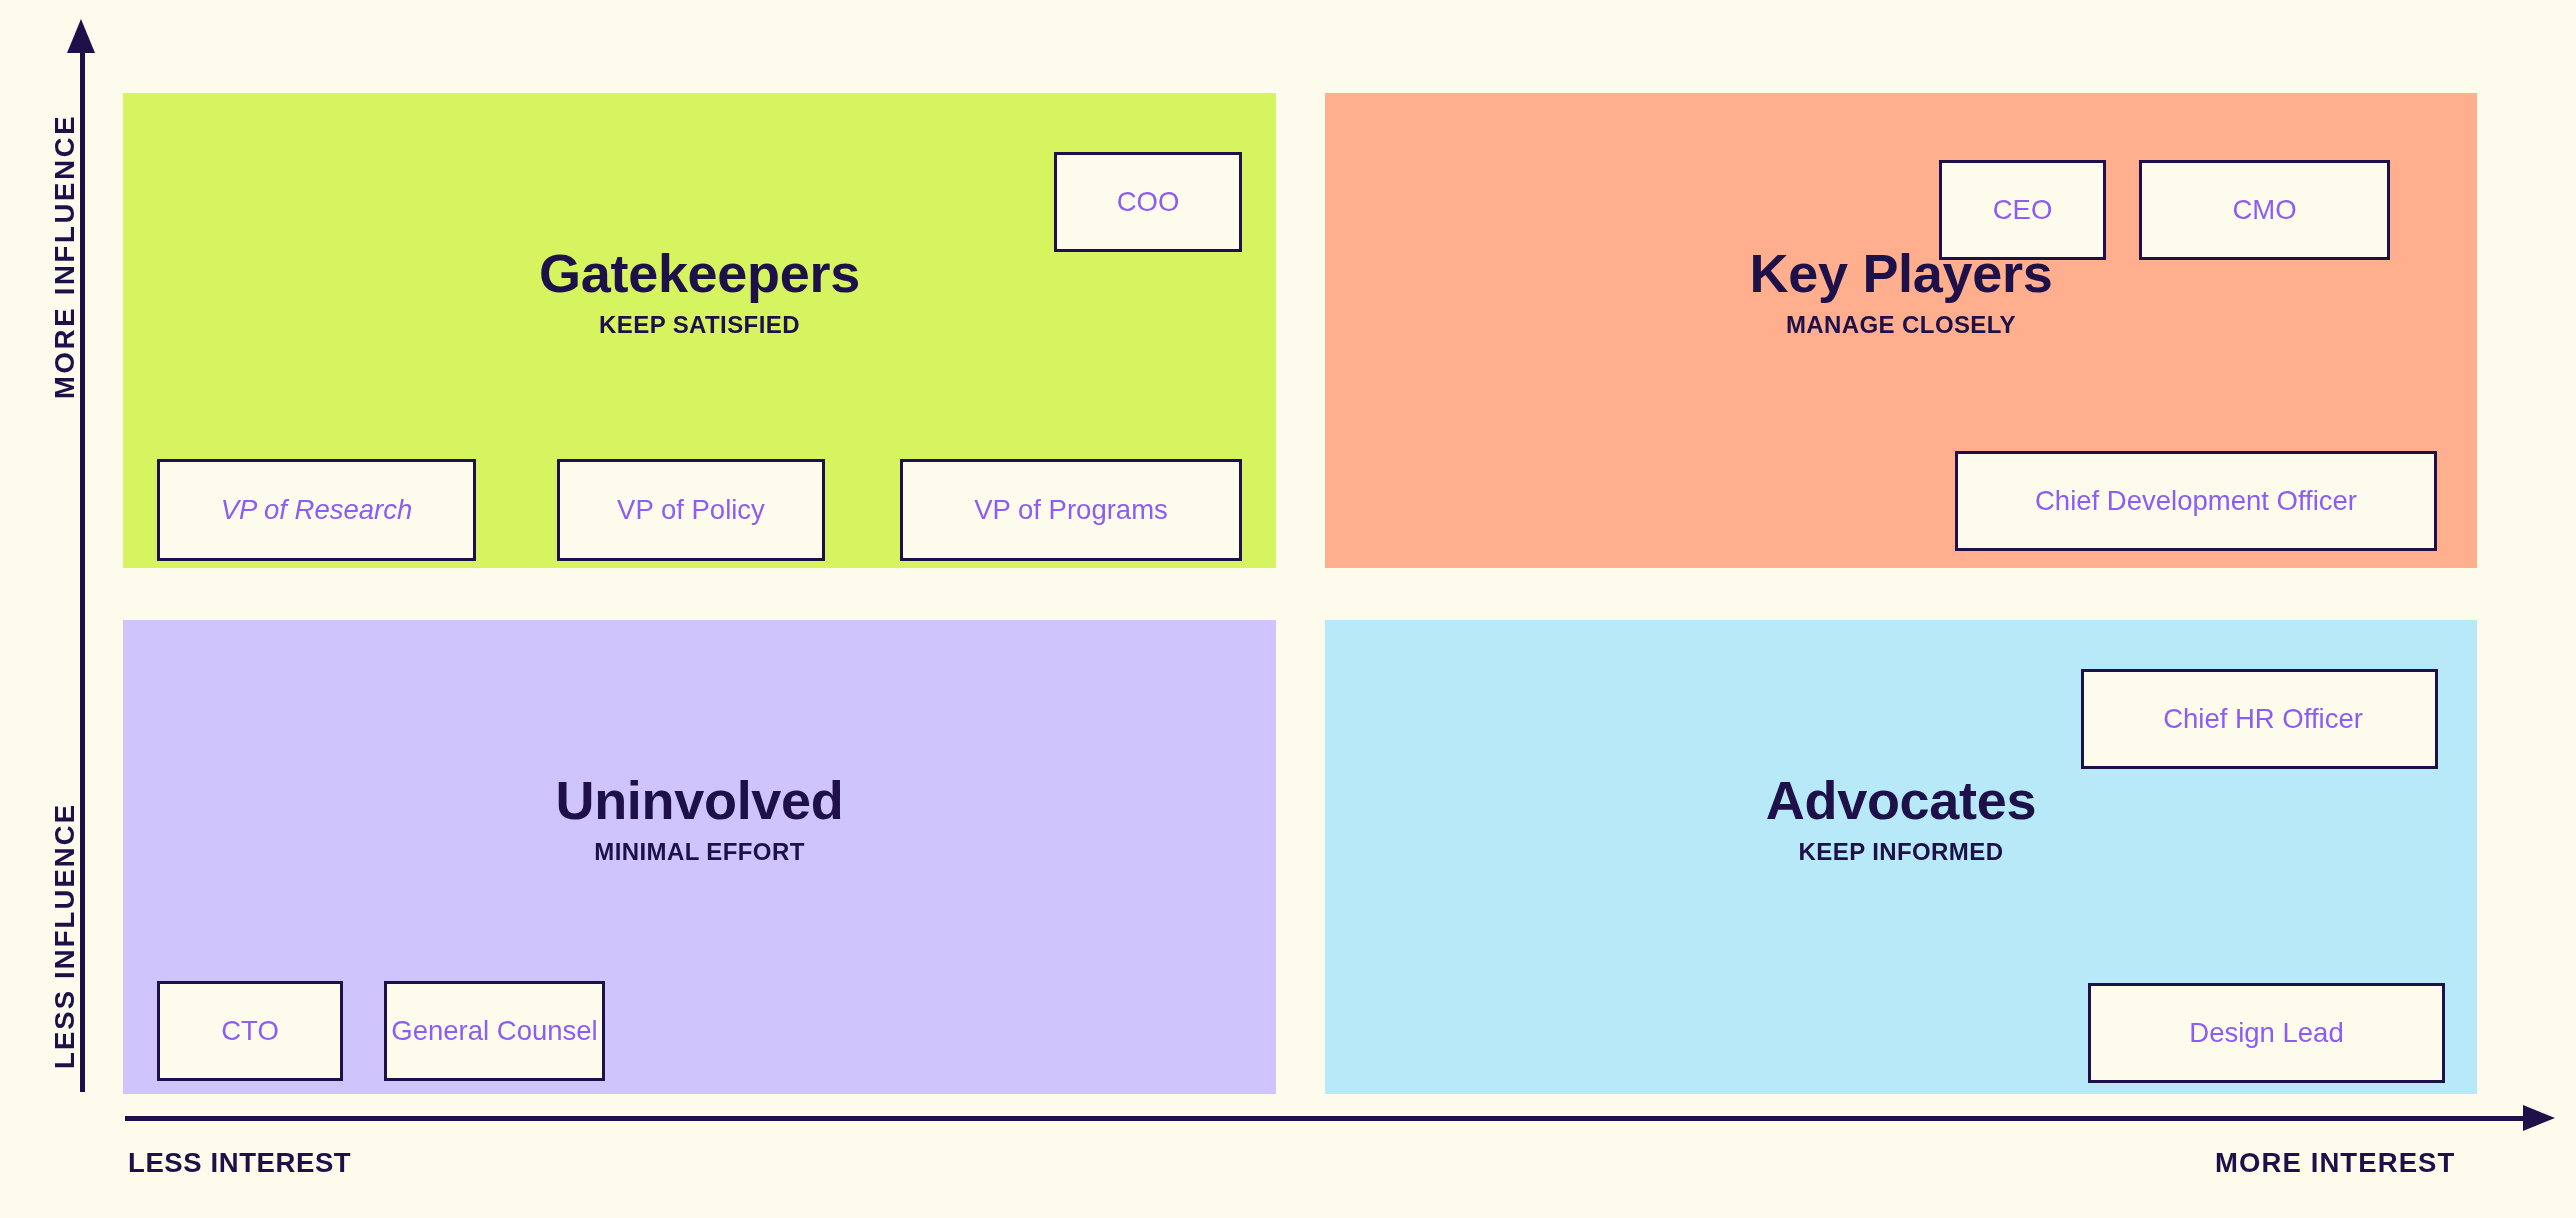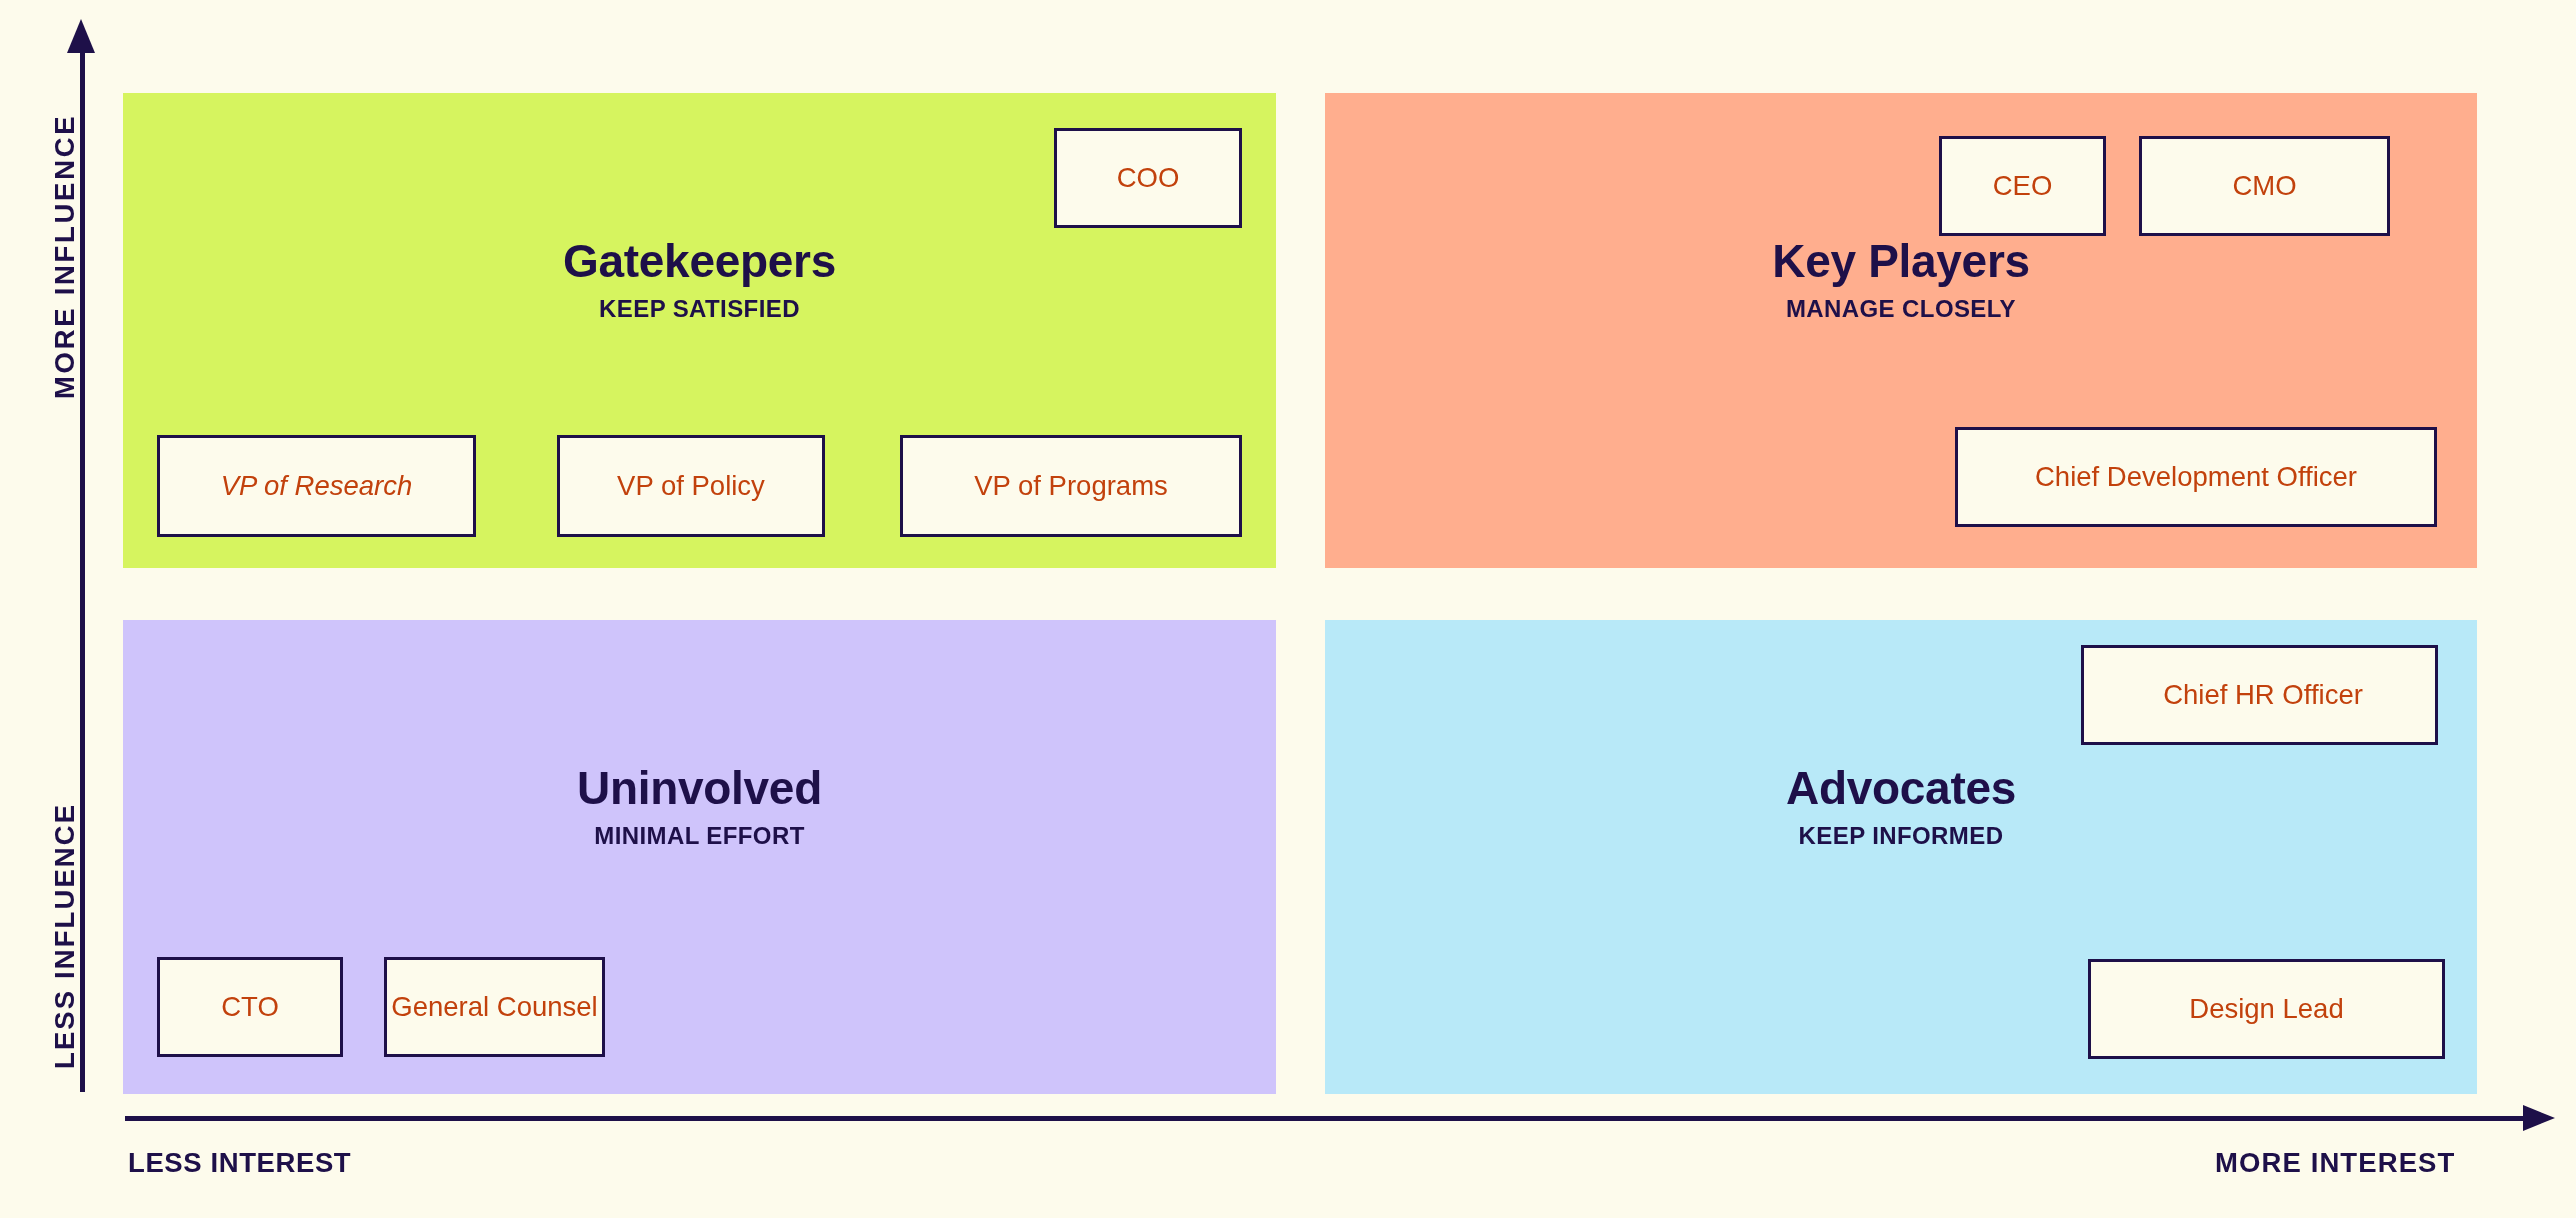--- a/index.html
+++ b/index.html
@@ -109,47 +109,49 @@
 
   .quadrant-titles {
     position: absolute;
     left: 0;
     width: 100%;
     text-align: center;
     pointer-events: none;
   }
   .q-title {
     color: #1E1049;
-    font-size: 46px;
+    font-size: 54px;
     font-weight: bold;
     line-height: 1.05;
     letter-spacing: -0.3px;
+    margin-top: 8px;
   }
   .q-sub {
     color: #1E1049;
     font-size: 24px;
     font-weight: bold;
     letter-spacing: 0.4px;
     margin-top: 9.5px;
   }
 
   
   .card {
     position: absolute;
     box-sizing: border-box;
     background: #FDFBEC;
     border: 3.8px solid #1E1049;
-    color: #c2410c;
+    color: #8b5cf6;
     font-size: 27.5px;
     display: flex;
     align-items: center;
     justify-content: center;
     text-align: center;
     line-height: 1.1;
     white-space: nowrap;
+    margin-top: 24px;
   }
 </style>
 </head>
 <body>
 
 <div id="canvas">
 
   <div class="axis-line" id="y-axis-line"></div>
   <div id="y-axis-arrow"></div>
   <div class="axis-label vertical" id="label-more-influence">MORE  INFLUENCE</div>

